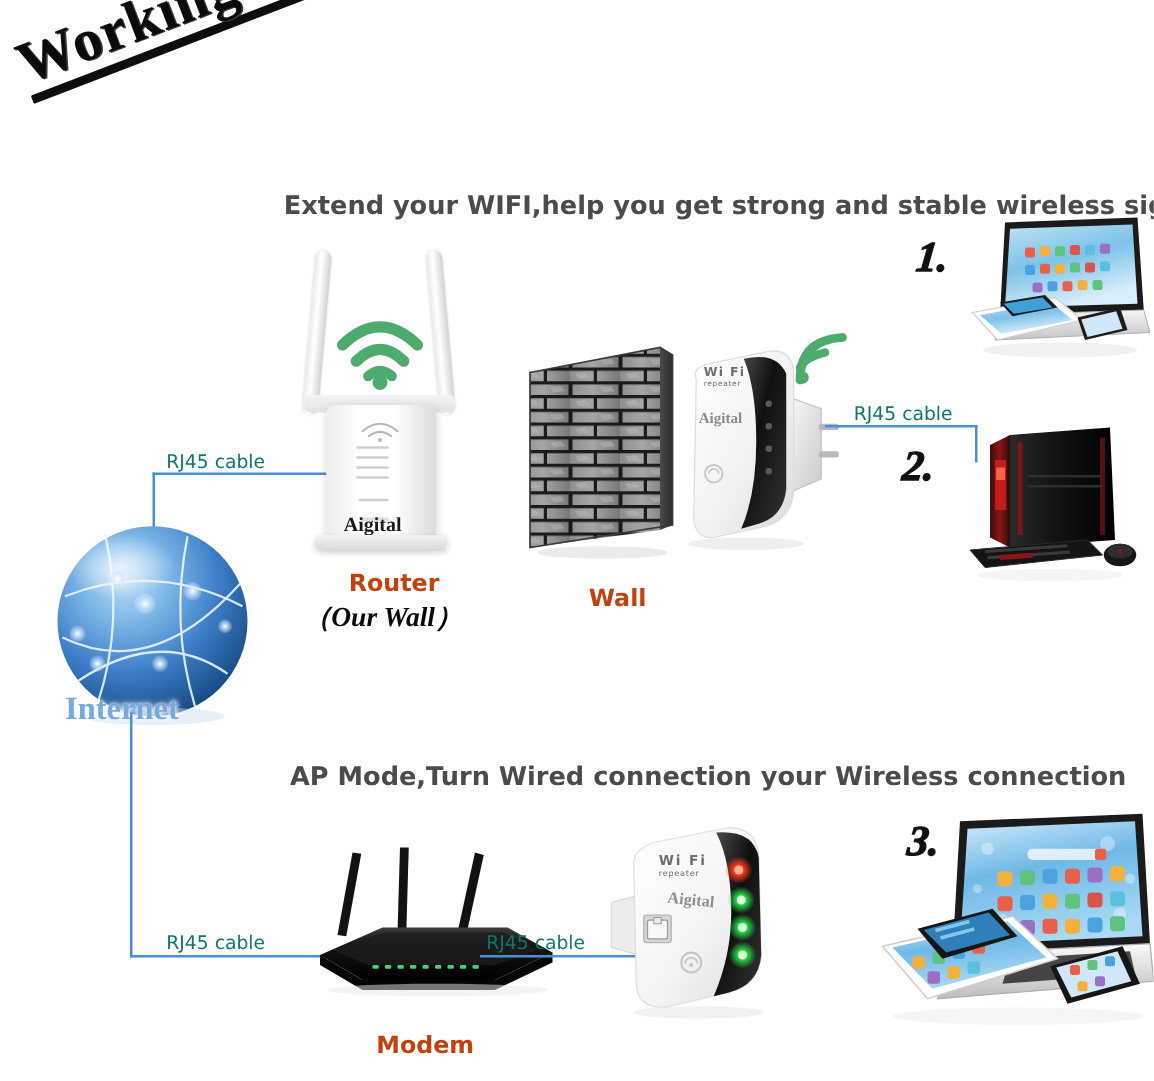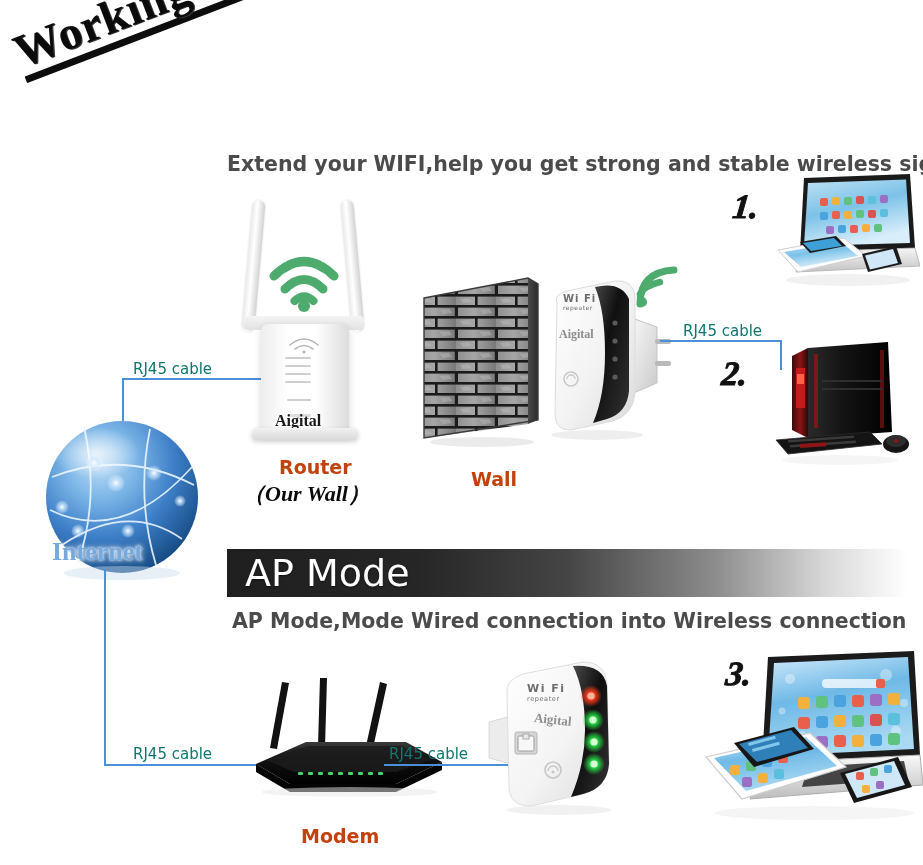--- a/index.html
+++ b/index.html
@@ -162,21 +162,21 @@
         <circle cx="122" cy="68" r="8" fill="url(#gglow)"></circle>
         <circle cx="84" cy="78" r="9" fill="url(#gglow)"></circle>
         <circle cx="30" cy="102" r="7" fill="url(#gglow)"></circle>
         <circle cx="46" cy="126" r="7" fill="url(#gglow)"></circle>
         <circle cx="96" cy="126" r="7" fill="url(#gglow)"></circle>
         <circle cx="148" cy="96" r="6" fill="url(#gglow)"></circle>
       </g>
       <ellipse cx="90" cy="168" rx="58" ry="7" fill="#c9dcee" opacity=".45"></ellipse>
     </svg>
   </div>
-  <div class="internet-label" style="left:52px;top:537px;">Internet</div>
+  <div class="internet-label" style="left:52px;top:552px;">Internet</div>
 
   <div class="router" style="left:236px;top:196px;width:176px;height:250px;">
 
     <div class="ant" style="left:11px;top:4px;width:13px;height:132px;transform:rotate(5deg);"></div>
     <div class="ant" style="left:110px;top:4px;width:13px;height:132px;transform:rotate(-5deg);"></div>
 
     <div class="wifi" style="left:33px;top:58px;width:70px;height:62px;">
       <svg width="70" height="62" viewBox="0 0 70 62">
         <g fill="none" stroke="#4cab6d" stroke-linecap="round">
           <path d="M5 22 Q35 -7 65 22" stroke-width="9"></path>
@@ -388,24 +388,21 @@
       </g>
       <rect x="30" y="104" width="26" height="4" fill="#8d1515" transform="rotate(-4 30 104)"></rect>
 
       <ellipse cx="126" cy="104" rx="13" ry="9" fill="#161616"></ellipse>
       <ellipse cx="126" cy="101" rx="10" ry="6" fill="#2e2e2e"></ellipse>
       <circle cx="126" cy="101" r="2" fill="#8d1515"></circle>
       <ellipse cx="70" cy="120" rx="58" ry="5" fill="#ececec" opacity=".5"></ellipse>
     </svg>
   </div>
 
-  <div class="banner" style="left:227px;top:549px;width:680px;">
-    <span class="btxt">AP Mode</span>
-  </div>
-  <div class="subtitle" style="left:232px;top:609px;">AP Mode,Mode Wired connection into Wireless connection</div>
+  <div class="subtitle" style="left:232px;top:609px;">AP Mode,Turn Wired connection your Wireless connection</div>
 
   <div class="line lv" style="left:104px;top:570px;height:196px;"></div>
   <div class="line lh" style="left:104px;top:764px;width:160px;"></div>
   <div class="rjlabel" style="left:133px;top:745px;">RJ45 cable</div>
 
   <div class="modem" style="left:246px;top:672px;width:210px;height:125px;">
     <svg width="210" height="125" viewBox="0 0 210 125">
       <defs>
         <linearGradient id="mb" x1="0" y1="0" x2="0" y2="1">
           <stop offset="0%" stop-color="#3b3b3b"></stop>

